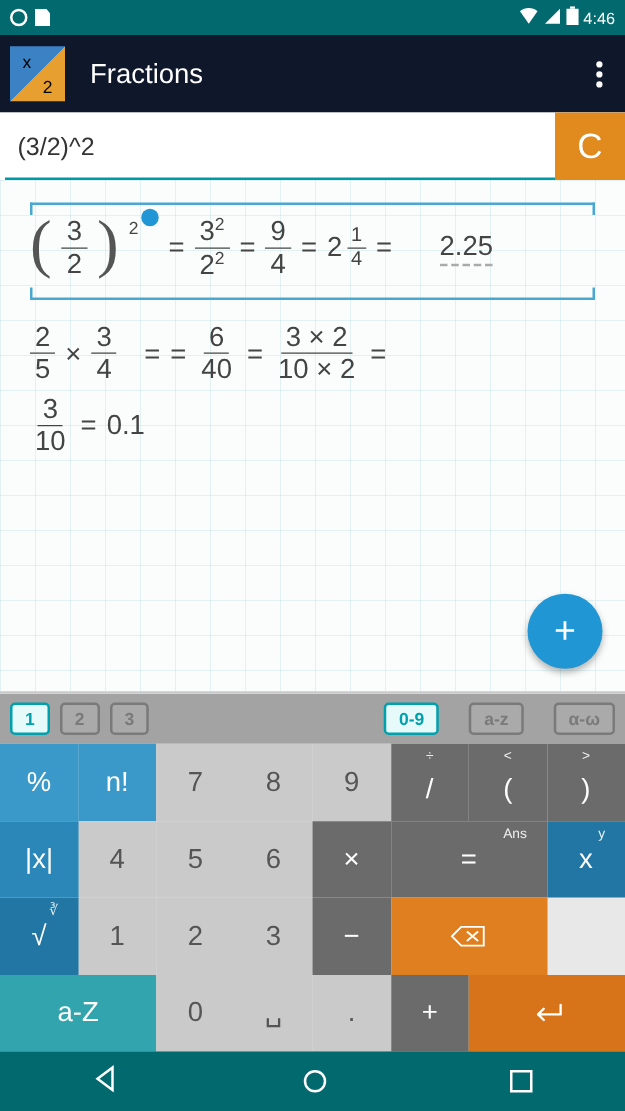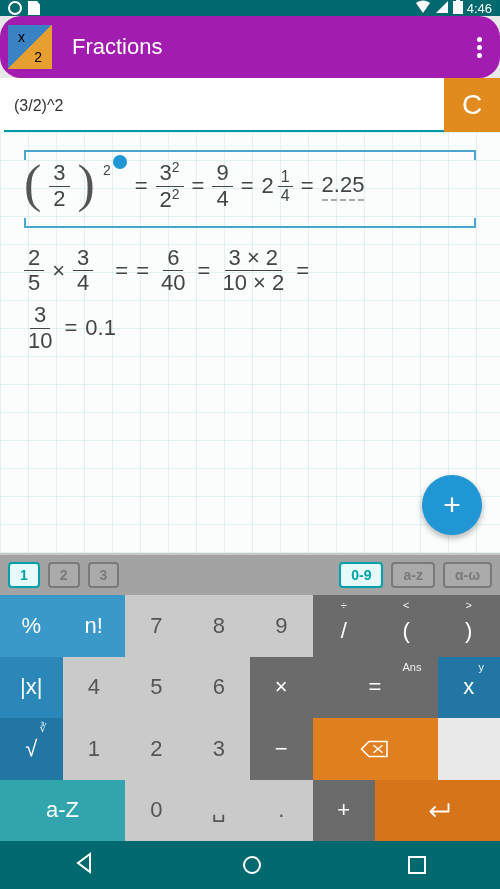--- a/index.html
+++ b/index.html
@@ -1,68 +1,68 @@
 <!DOCTYPE html>
 <html><head>
 <meta charset="utf-8">
 <style>
   * { box-sizing: border-box; margin: 0; padding: 0; }
   html, body { width: 500px; height: 889px; font-family: sans-serif; overflow: hidden; }
   body { display: flex; flex-direction: column; background: #e8e8e8; }
 
   
-  .status-bar { height: 16px; background: #026a6e; color: #fff; display: flex; align-items: center; padding: 0 8px; font-size: 13px; text-align: center; }
+  .status-bar { height: 28px; background: #026a6e; color: #fff; display: flex; align-items: center; padding: 0 8px; font-size: 13px; text-align: center; }
   .status-left { display: flex; gap: 6px; align-items: center; }
   .status-right { margin-left: auto; display: flex; gap: 4px; align-items: center; }
   .circle-ring { width: 14px; height: 14px; border: 2px solid #fff; border-radius: 50%; }
   .sd-card { width: 12px; height: 14px; background: #fff; clip-path: polygon(0 0, 75% 0, 100% 25%, 100% 100%, 0 100%); }
 
   
-  .app-bar { height: 62px; background: #a21caf; display: flex; align-items: center; padding-left: 8px; color: #fff; border-radius: 21px; }
+  .app-bar { height: 62px; background: #0f172a; display: flex; align-items: center; padding-left: 8px; color: #fff; }
   .app-icon { width: 44px; height: 44px; background: linear-gradient(135deg, #3b82c4 0 50%, #e7a030 50% 100%); display: flex; align-items: center; justify-content: center; position: relative; font-size: 12px; }
   .app-icon::before { content: "x"; position: absolute; top: 4px; left: 10px; font-size: 14px; color: #000; }
   .app-icon::after { content: "2"; position: absolute; bottom: 4px; right: 10px; font-size: 14px; color: #000; }
   .app-title { font-size: 22px; font-weight: 500; margin-left: 20px; }
   .more-btn { margin-left: auto; padding: 0 18px; font-size: 20px; letter-spacing: 0; line-height: 6px; cursor: pointer; }
   .more-btn span { display:block; width:5px; height:5px; background:#fff; border-radius:50%; margin:3px 0; }
 
   
   .input-row { height: 54px; display: flex; background: #fff; }
-  .expr-input { flex: 1; background: #fff; border: none; border-bottom: 2px solid #009aa6; font-size: 16px; padding: 6px 10px; font-family: sans-serif; color: #333; margin: 4px 0 0 4px; }
+  .expr-input { flex: 1; background: #fff; border: none; border-bottom: 2px solid #009aa6; font-size: 20px; padding: 6px 10px; font-family: sans-serif; color: #333; margin: 4px 0 0 4px; }
   .clear-btn { width: 56px; background: #e18a1e; color: #fff; font-size: 28px; display: flex; align-items: center; justify-content: center; cursor: pointer; }
 
   
   .work-area { flex: 1; background: #fbfdfd; position: relative; padding: 12px 14px;
     background-image: linear-gradient(rgba(180,220,225,0.35) 1px, transparent 1px),
       linear-gradient(90deg, rgba(180,220,225,0.35) 1px, transparent 1px);
     background-size: 28px 28px;
     border-bottom: 2px solid #c9c9c9;
   }
   .sel-line { height: 2px; background: #4aa8d0; position: relative; margin: 6px 10px 0; }
   .sel-line::before, .sel-line::after { content:""; position:absolute; width:2px; height:10px; background:#4aa8d0; top:0; }
   .sel-line::before{left:0} .sel-line::after{right:0}
   .sel-line.bottom::before, .sel-line.bottom::after { top:auto; bottom:0 }
   .eq-row { display: flex; align-items: center; gap: 8px; font-size: 22px; color: #444; padding: 8px 6px 8px 10px; flex-wrap: wrap; }
   .frac { display: inline-flex; flex-direction: column; align-items: center; line-height: 1.1; }
   .frac .num { border-bottom: 1.5px solid #444; padding: 0 4px; }
   .frac .den { padding: 0 4px; }
   .lparen, .rparen { font-size: 52px; line-height: 42px; font-family: serif; position:relative; top:-2px; color:#555 }
   .sup { font-size: 14px; position: relative; top: -16px; }
-  .dotted { border-bottom: 2px dashed #aaa; padding-bottom: 1px; }
+  .dotted { border-bottom: 2px dashed #aaa; padding-bottom: 1px; margin-left: 30px; }
   .cursor-dot { display:inline-block; width:14px; height:14px; background:#2196d4; border-radius:50%; position:relative; top:-24px; margin-left:-6px; }
   .mixed { display:inline-flex; align-items:center; gap:4px;}
   .mixedfrac { display:inline-flex; flex-direction:column; font-size:16px; }
   .mixedfrac .n{ border-bottom:1px solid #444; padding:0 3px;} .mixedfrac .d{padding:0 3px;}
   .fab { position: absolute; right: 18px; bottom: 18px; width: 60px; height: 60px; border-radius: 50%; background: #2196d4; color: #fff; font-size: 30px; display: flex; align-items: center; justify-content: center; box-shadow: 0 3px 6px rgba(0,0,0,0.3); cursor: pointer; }
 
   
   .page-row { height: 40px; background: #a3a3a3; display: flex; align-items: center; padding: 0 8px; gap: 8px; }
   .pill { height: 26px; border: 2px solid #7a7a7a; border-radius: 4px; color: #7a7a7a; font-size: 14px; font-weight: bold; display: flex; align-items: center; justify-content: center; padding: 0 10px; cursor: pointer; background: rgba(255,255,255,0.08); }
   .pill.active { border-color: #00a1ad; color: #00a1ad; background: #e6fafa; }
-  .page-right { margin-left: auto; display: flex; gap: 8px; }
+  .page-right { margin-left: auto; display: flex; gap: 24px; }
 
   
   .keypad { height: 246px; display: grid; grid-template-columns: repeat(8, 1fr); grid-template-rows: repeat(4, 1fr); }
   .k { display: flex; align-items: center; justify-content: center; font-size: 22px; color: #fff; position: relative; cursor: pointer; }
   .blue1 { background: #3a99c9; } 
   .blue2 { background: #2a87b8; } 
   .blue3 { background: #2176a4; } 
   .teal1 { background: #32a4ad; } 
   .gray-l { background: #cacaca; color: #555; }
   .gray-d { background: #6b6b6b; }

